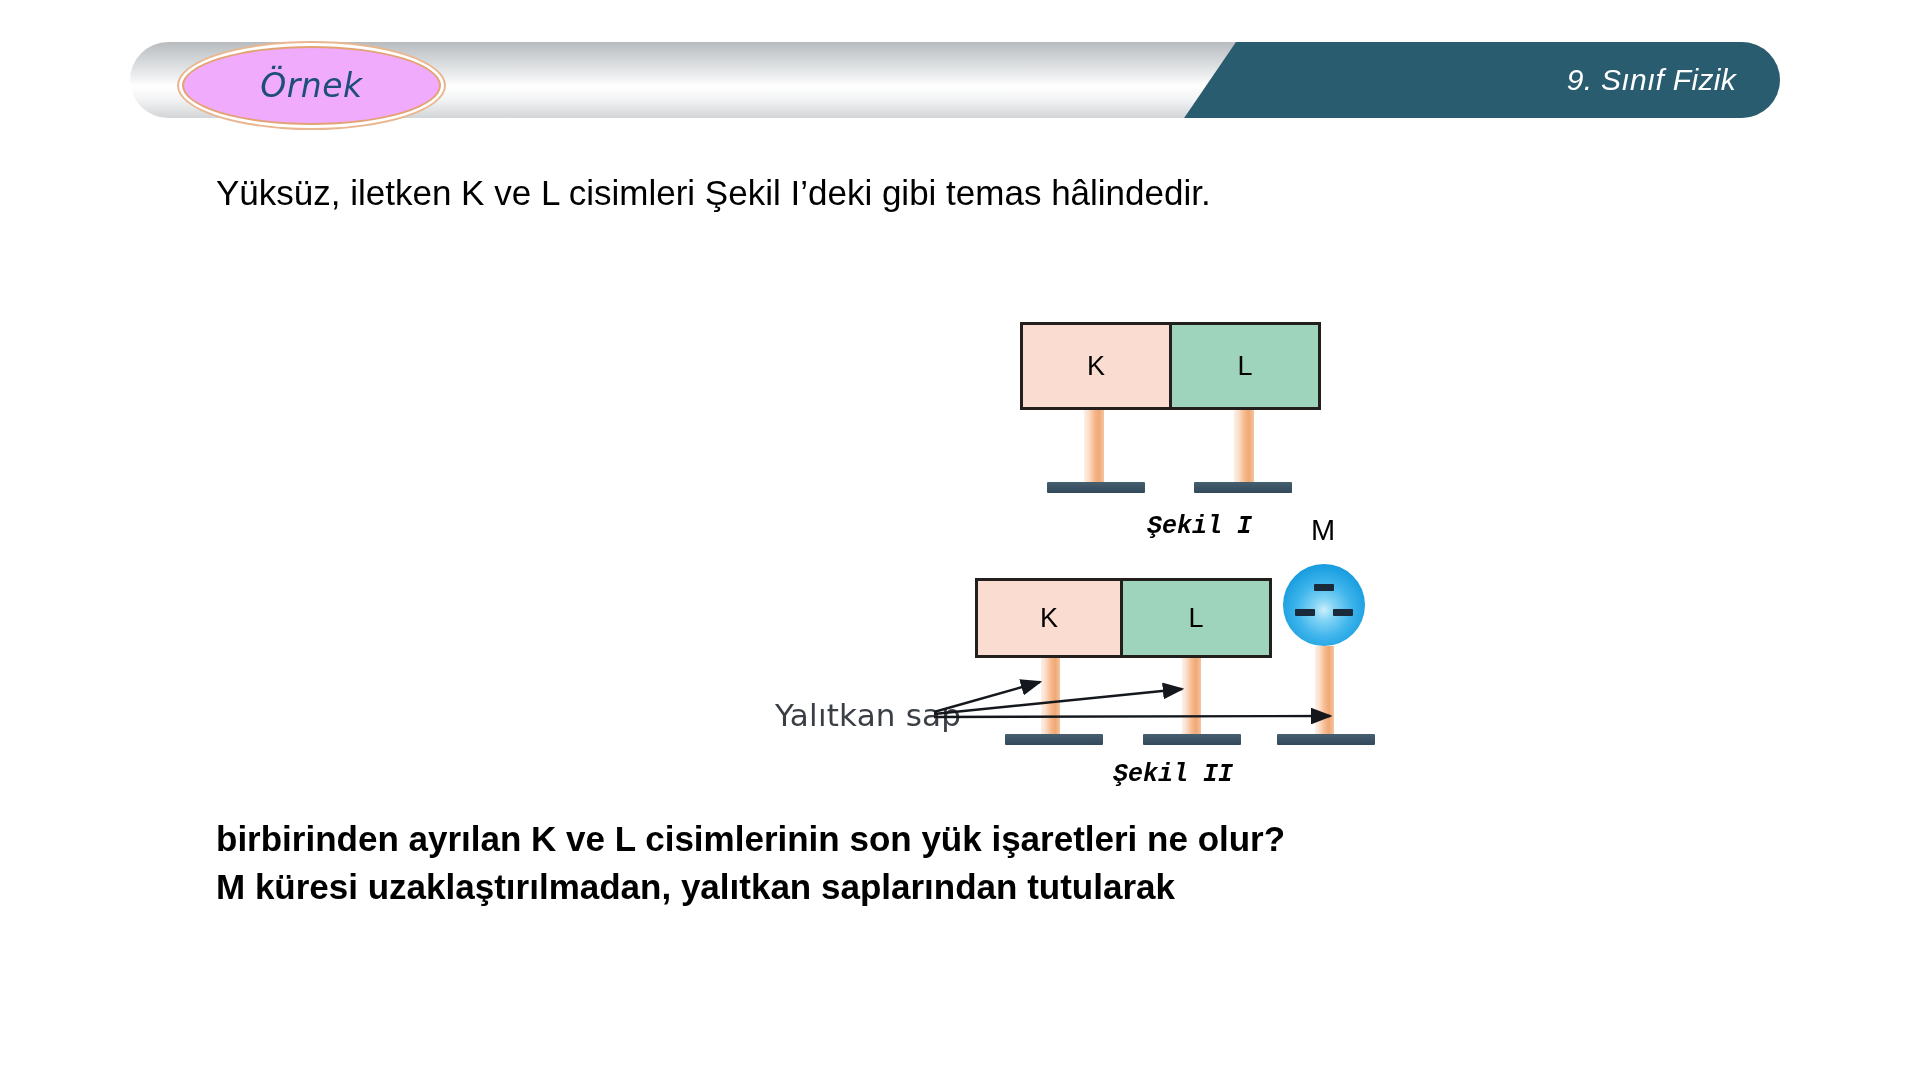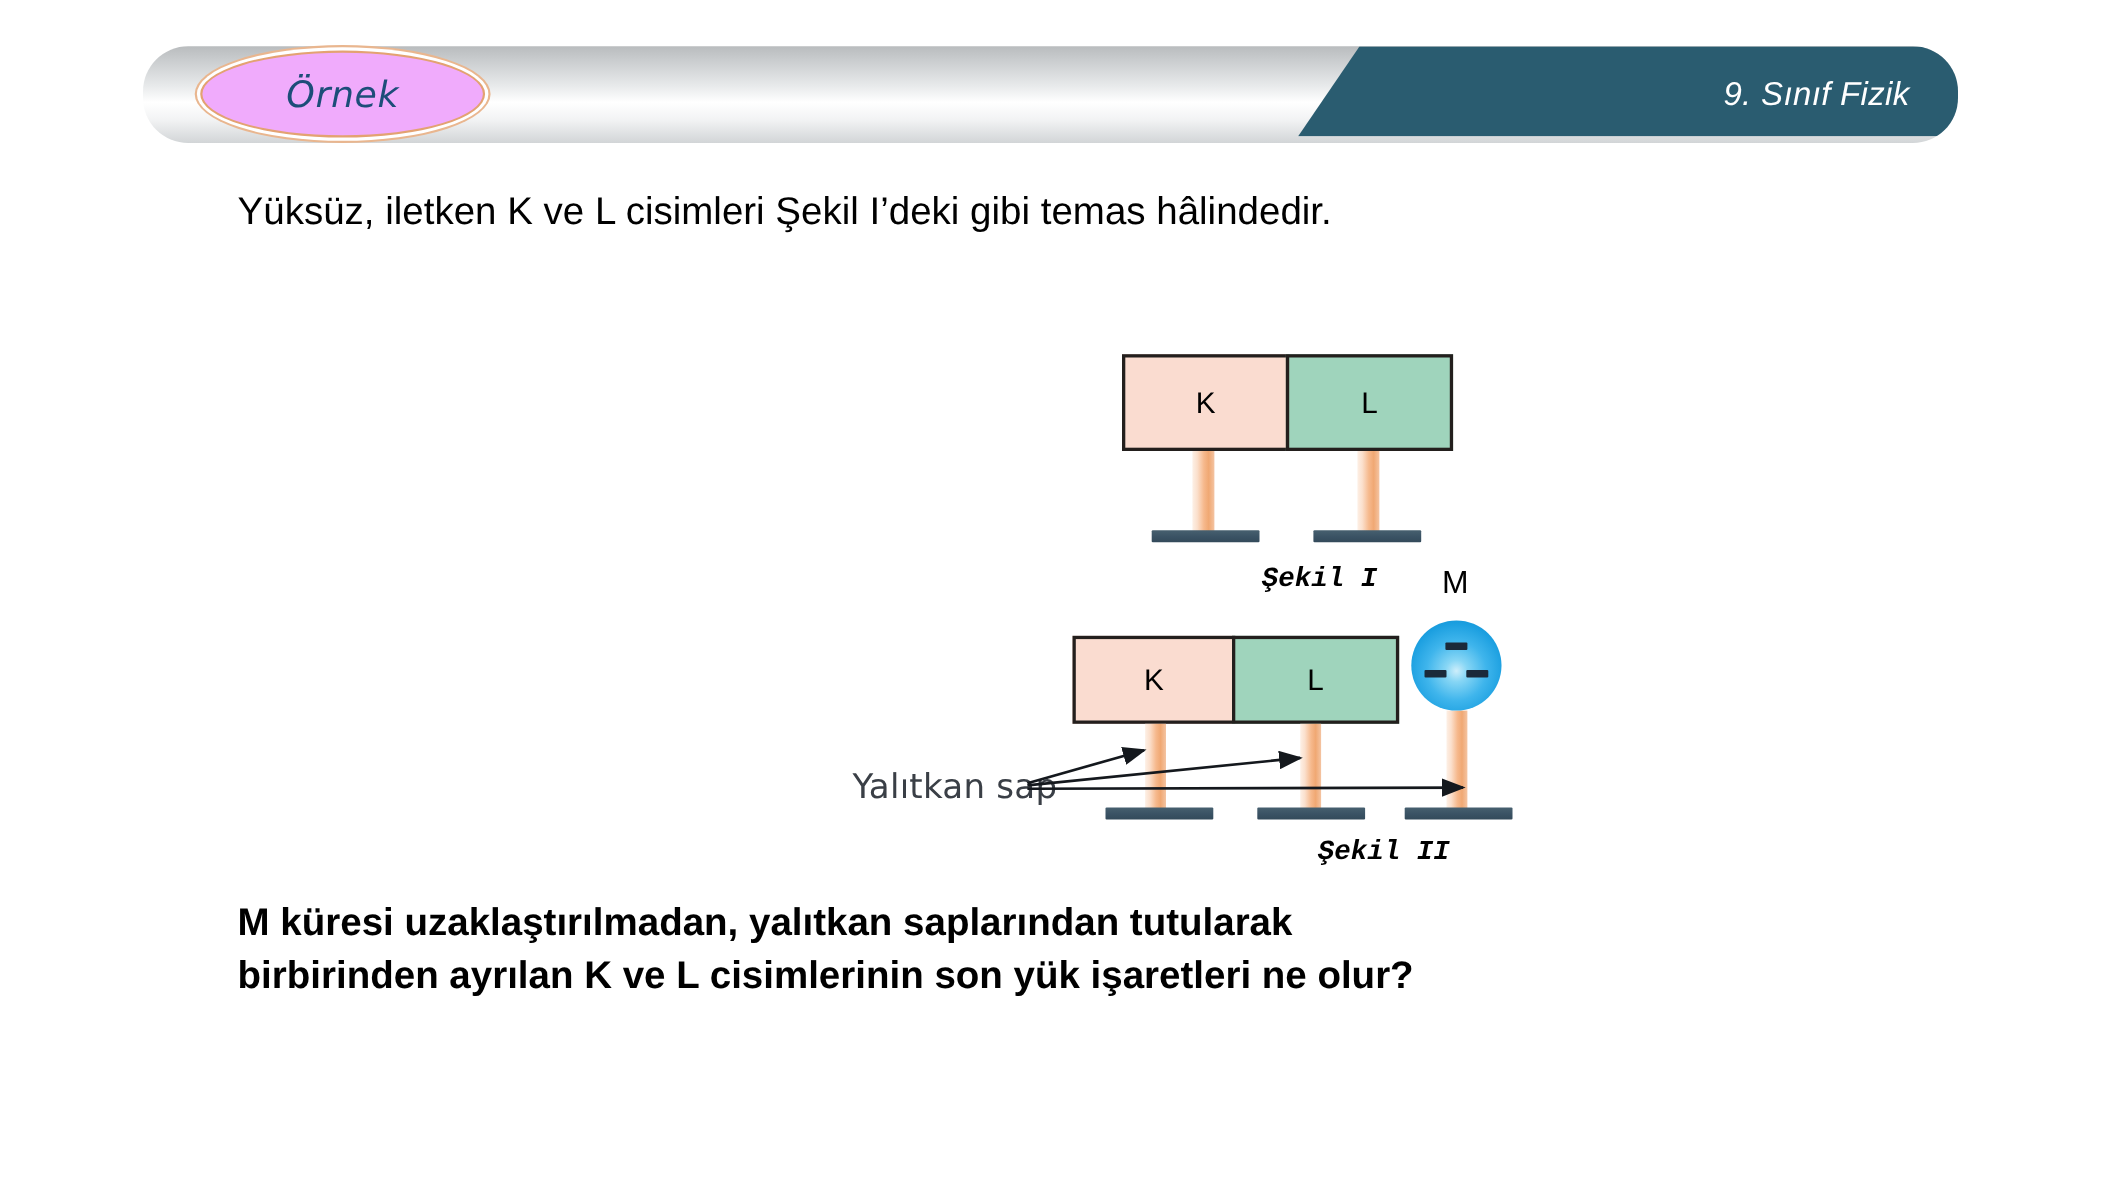--- a/index.html
+++ b/index.html
@@ -15,21 +15,21 @@
     overflow: hidden;
     font-family: "Liberation Sans", sans-serif;
   }
 
   
   .header-bar {
     position: absolute;
     left: 130px;
     top: 42px;
     width: 1650px;
-    height: 88px;
+    height: 76px;
     border-radius: 41px;
     overflow: hidden;
     background: linear-gradient(to bottom,
         #b9bcbe 0%,
         #c9ccce 14%,
         #e9ebec 42%,
         #ffffff 58%,
         #f2f3f4 76%,
         #d2d5d7 100%);
   }
@@ -239,31 +239,31 @@
   <div class="base" style="left:302px; top:156px; width:98px; height:11px;"></div>
 
   <div class="sphere-m" style="left:308px; top:-14px;">
     <span class="minus" style="left:31px; top:20px; width:20px;"></span>
     <span class="minus" style="left:12px; top:45px; width:20px;"></span>
     <span class="minus" style="left:50px; top:45px; width:20px;"></span>
   </div>
   <div class="m-label" style="left:336px; top:-64px;">M</div>
 </div>
 
-<div class="fig-caption" style="left:1174px; top:760px;">Şekil II</div>
+<div class="fig-caption" style="left:1089px; top:760px;">Şekil II</div>
 
 <div class="yalitkan-label" style="left:775px; top:697px;">Yalıtkan sap</div>
 
 <svg class="arrows-svg" style="left:930px; top:660px;" width="420" height="90" viewBox="0 0 420 90">
   <defs>
     <marker id="ahead" markerWidth="9" markerHeight="7" refX="8" refY="3.5" orient="auto">
       <polygon points="0 0, 9 3.5, 0 7" fill="#14181d"></polygon>
     </marker>
   </defs>
   <line x1="4" y1="52" x2="110" y2="22" stroke="#14181d" stroke-width="2.4" marker-end="url(#ahead)"></line>
   <line x1="4" y1="54" x2="252" y2="29" stroke="#14181d" stroke-width="2.4" marker-end="url(#ahead)"></line>
   <line x1="4" y1="57" x2="400" y2="56" stroke="#14181d" stroke-width="2.4" marker-end="url(#ahead)"></line>
 </svg>
 
 <div class="question-text">
+  <span class="line">birbirinden ayrılan K ve L cisimlerinin son yük işaretleri ne olur?</span>
   <span class="line">M küresi uzaklaştırılmadan, yalıtkan saplarından tutularak</span>
-  <span class="line">birbirinden ayrılan K ve L cisimlerinin son yük işaretleri ne olur?</span>
 </div>
 
 </body></html>

